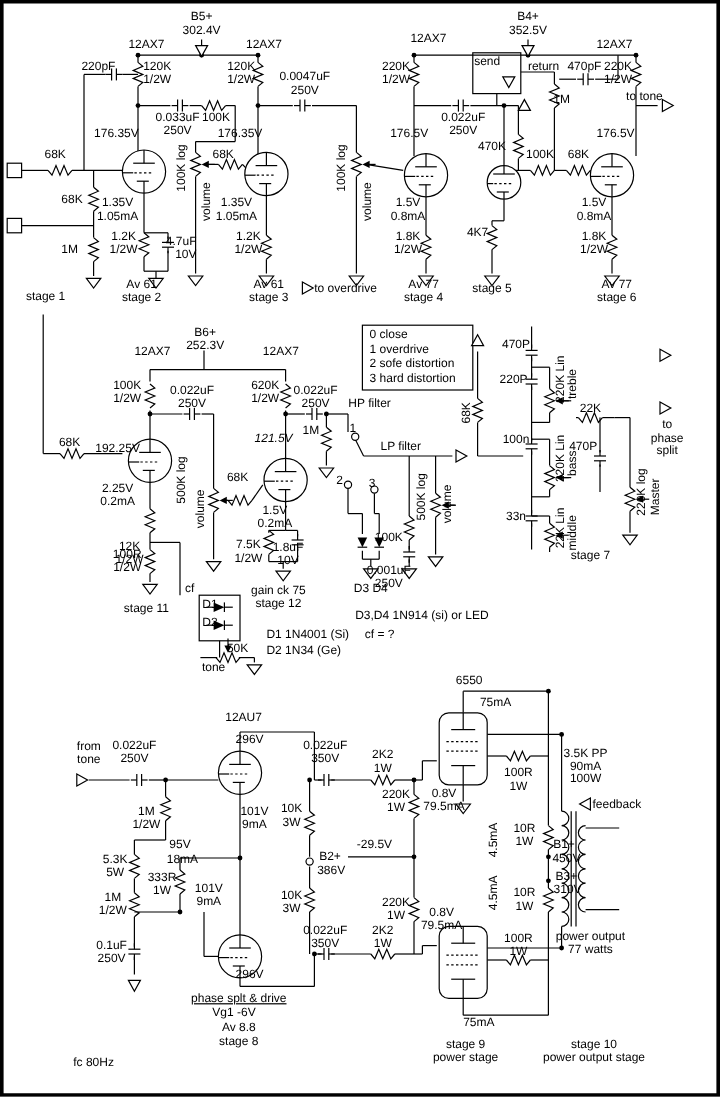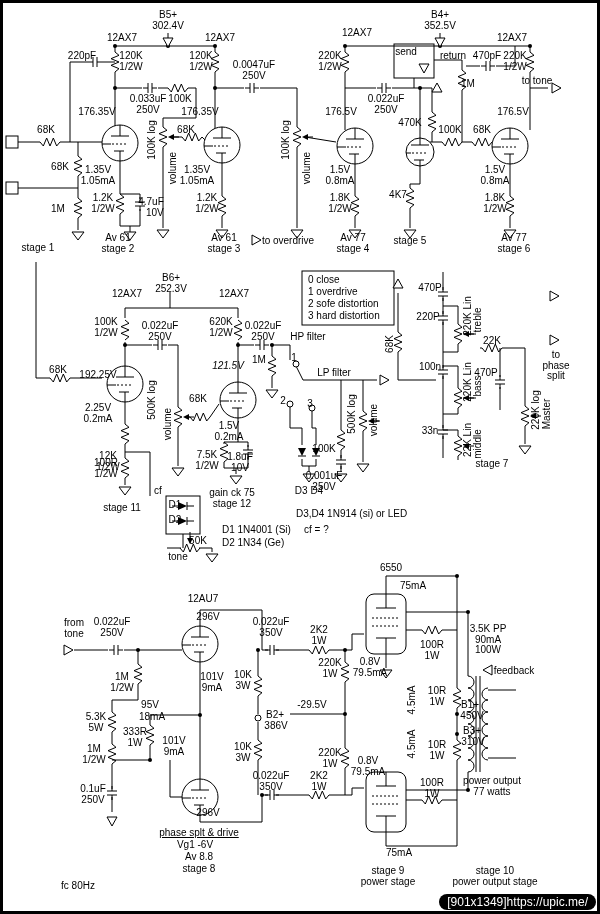--- a/index.html
+++ b/index.html
@@ -764,14 +764,13 @@
       <span class="lbl" style="left: 195px; top: 840px;">Vg1 -6V</span>
       <span class="lbl" style="left: 199px; top: 852px;">Av 8.8</span>
       <span class="lbl" style="left: 199px; top: 864px;">stage 8</span>
       <span class="lbl" style="left: 199px; top: 828px; text-decoration: underline;">phase splt &amp; drive</span>
       <span class="lbl" style="left: 388px; top: 866px;">stage 9
 power stage</span>
       <span class="lbl" style="left: 495px; top: 866px;">stage 10
 power output stage</span>
       <span class="lbl" style="left: 78px; top: 881px;">fc 80Hz</span>
     </div>
-  <div class="wm">[901x1349]https://upic.me/</div>
 </div>
 
 </body></html>

